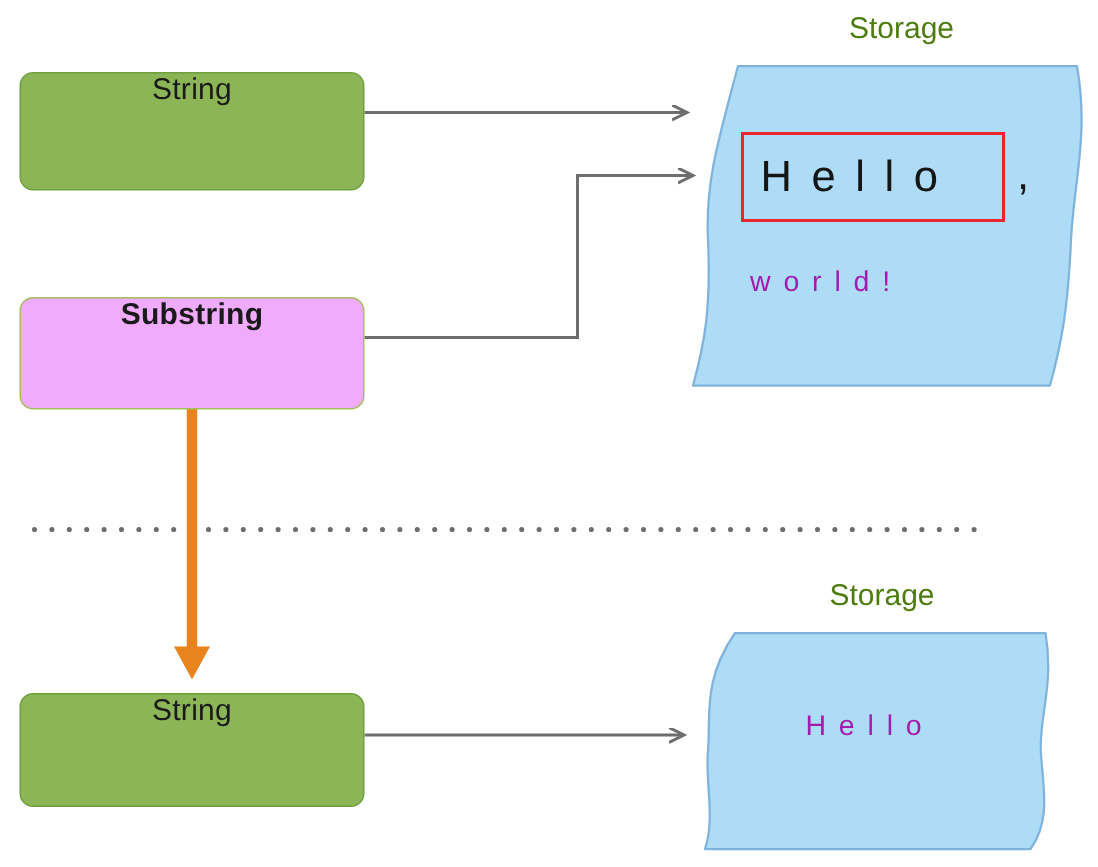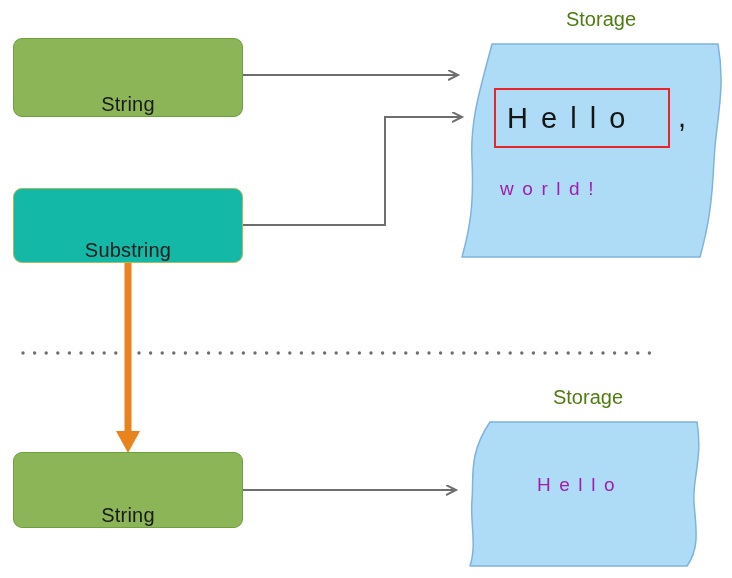--- a/index.html
+++ b/index.html
@@ -20,33 +20,35 @@
     left: 0;
     top: 0;
     width: 732px;
     height: 578px;
   }
   .node-box {
     position: absolute;
     box-sizing: border-box;
     border-radius: 9px;
     display: flex;
-    align-items: flex-end;
+    align-items: flex-start;
     justify-content: center;
     font-size: 20px;
     color: #1a1a1a;
     letter-spacing: 0.2px;
+    margin-top: 10px;
   }
   .string-box {
     background: #8bb557;
     border: 1.5px solid #6fa03e;
   }
   .substring-box {
-    background: #14b8a6;
+    background: #f0abfc;
     border: 1.5px solid #a5be5c;
+    font-weight: bold;
   }
   .box-string-top    { left: 13px;  top: 38px;  width: 230px; height: 79px; }
   .box-substring     { left: 13px;  top: 188px; width: 230px; height: 75px; }
   .box-string-bottom { left: 13px;  top: 452px; width: 230px; height: 76px; }
 
   .storage-label {
     position: absolute;
     text-align: center;
     font-size: 20px;
     color: #4d7c0f;

